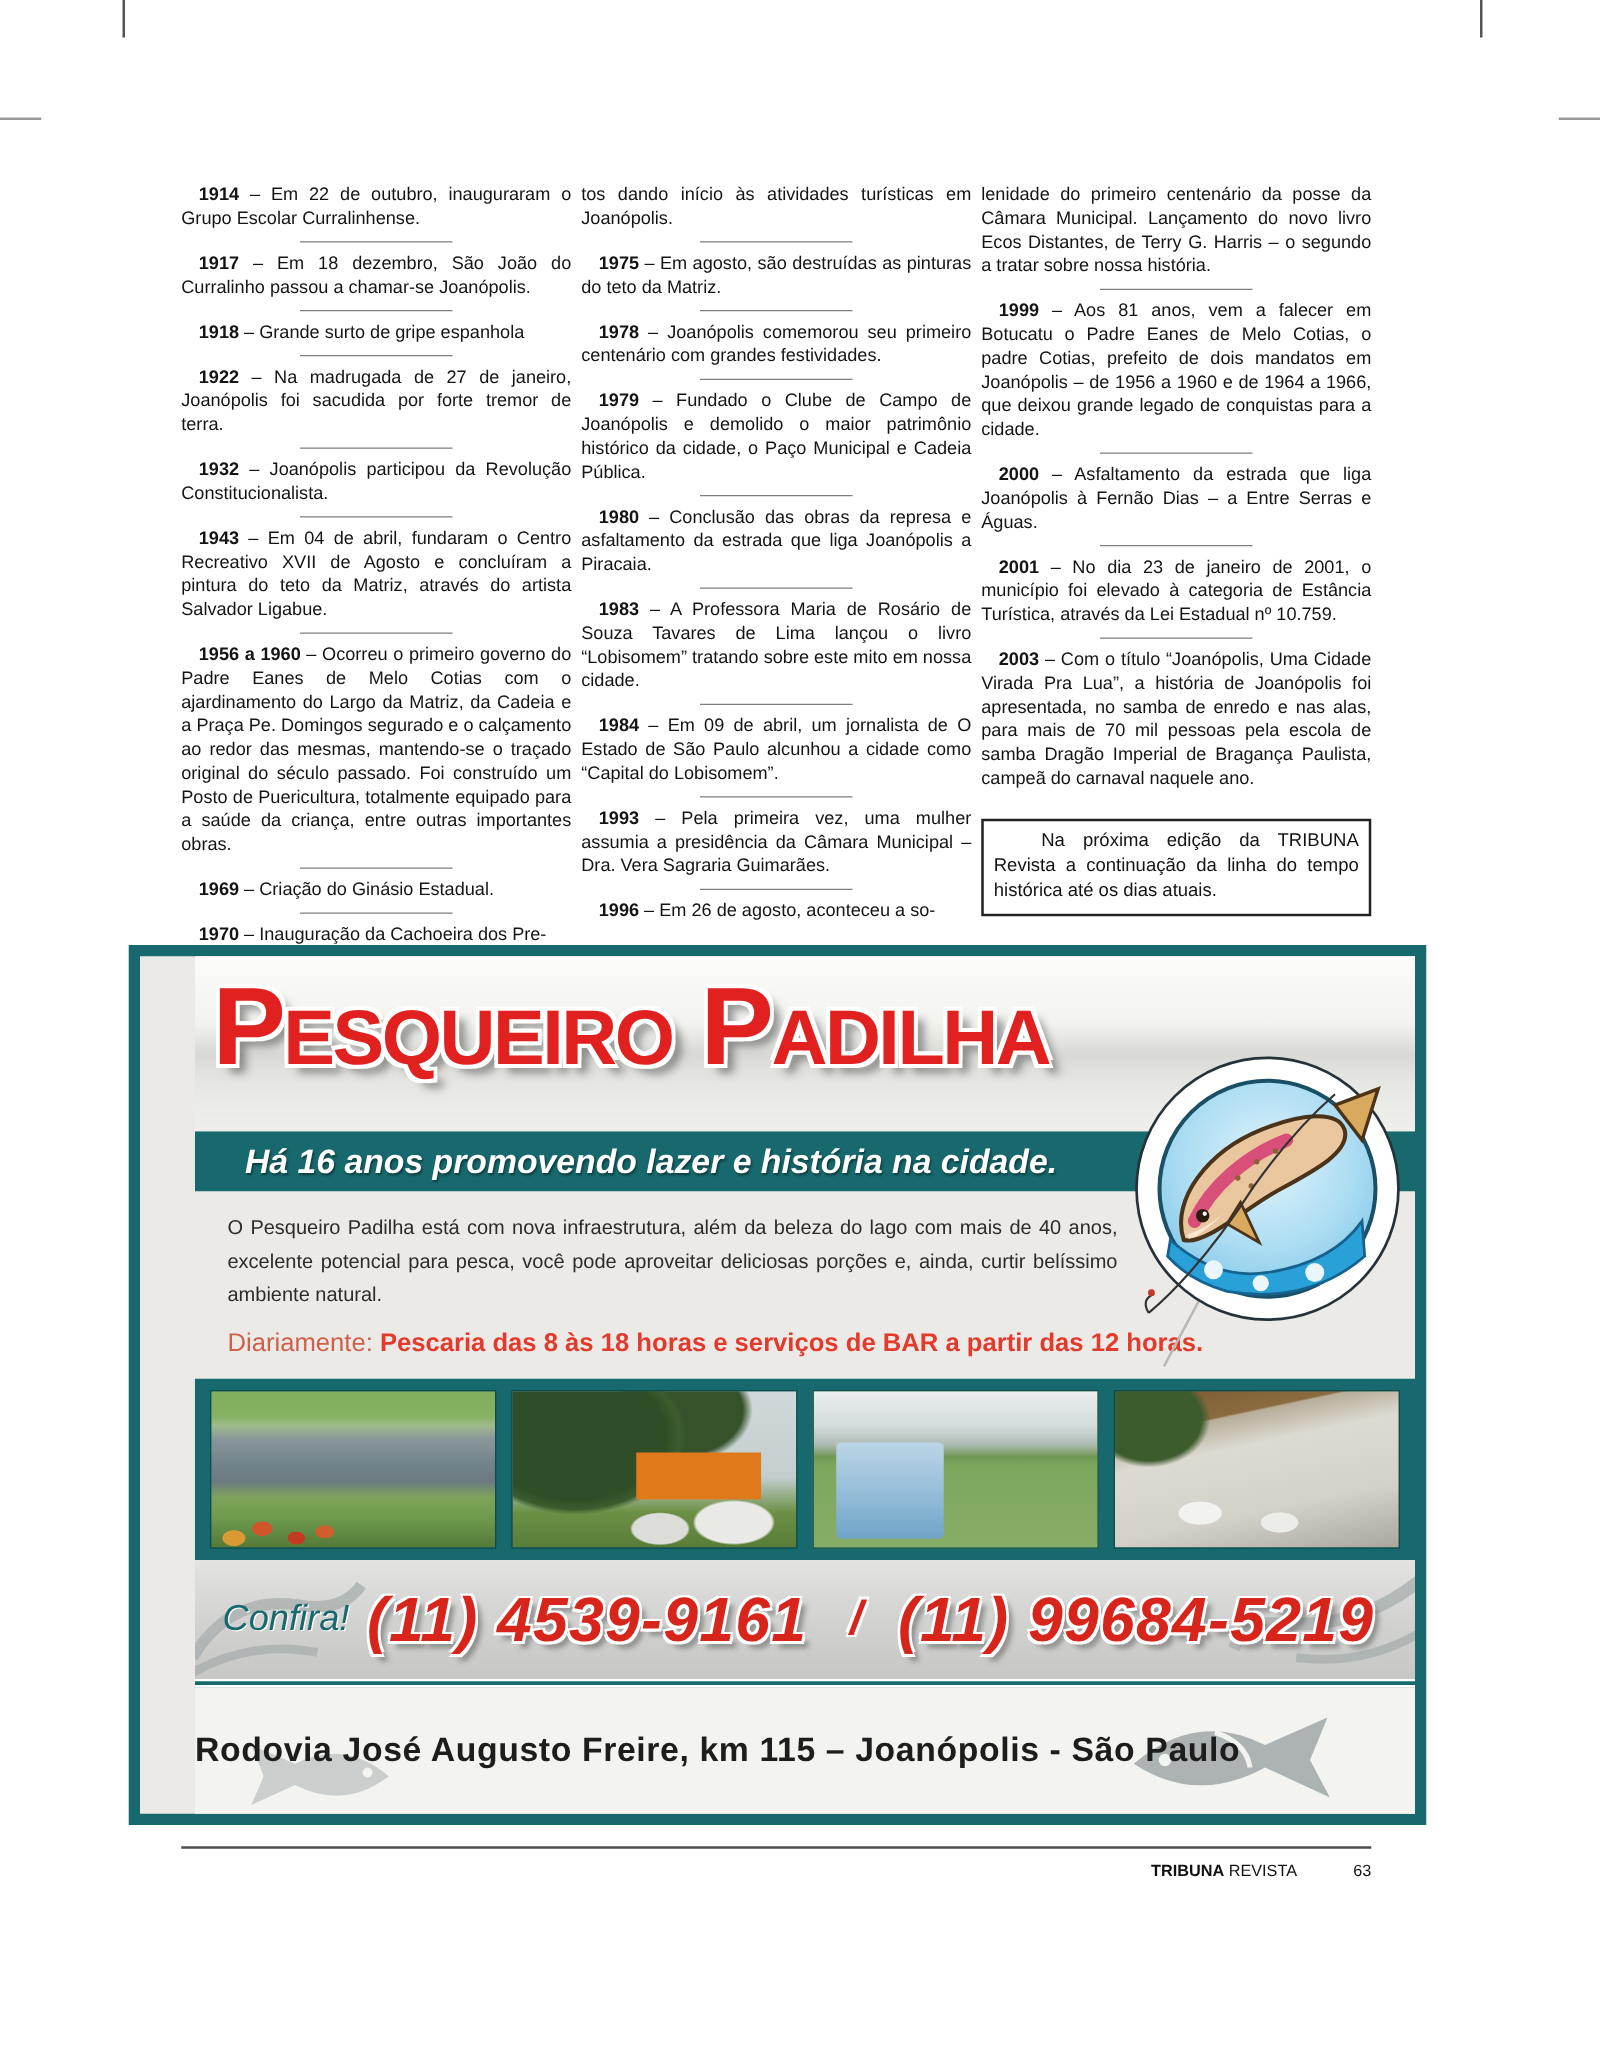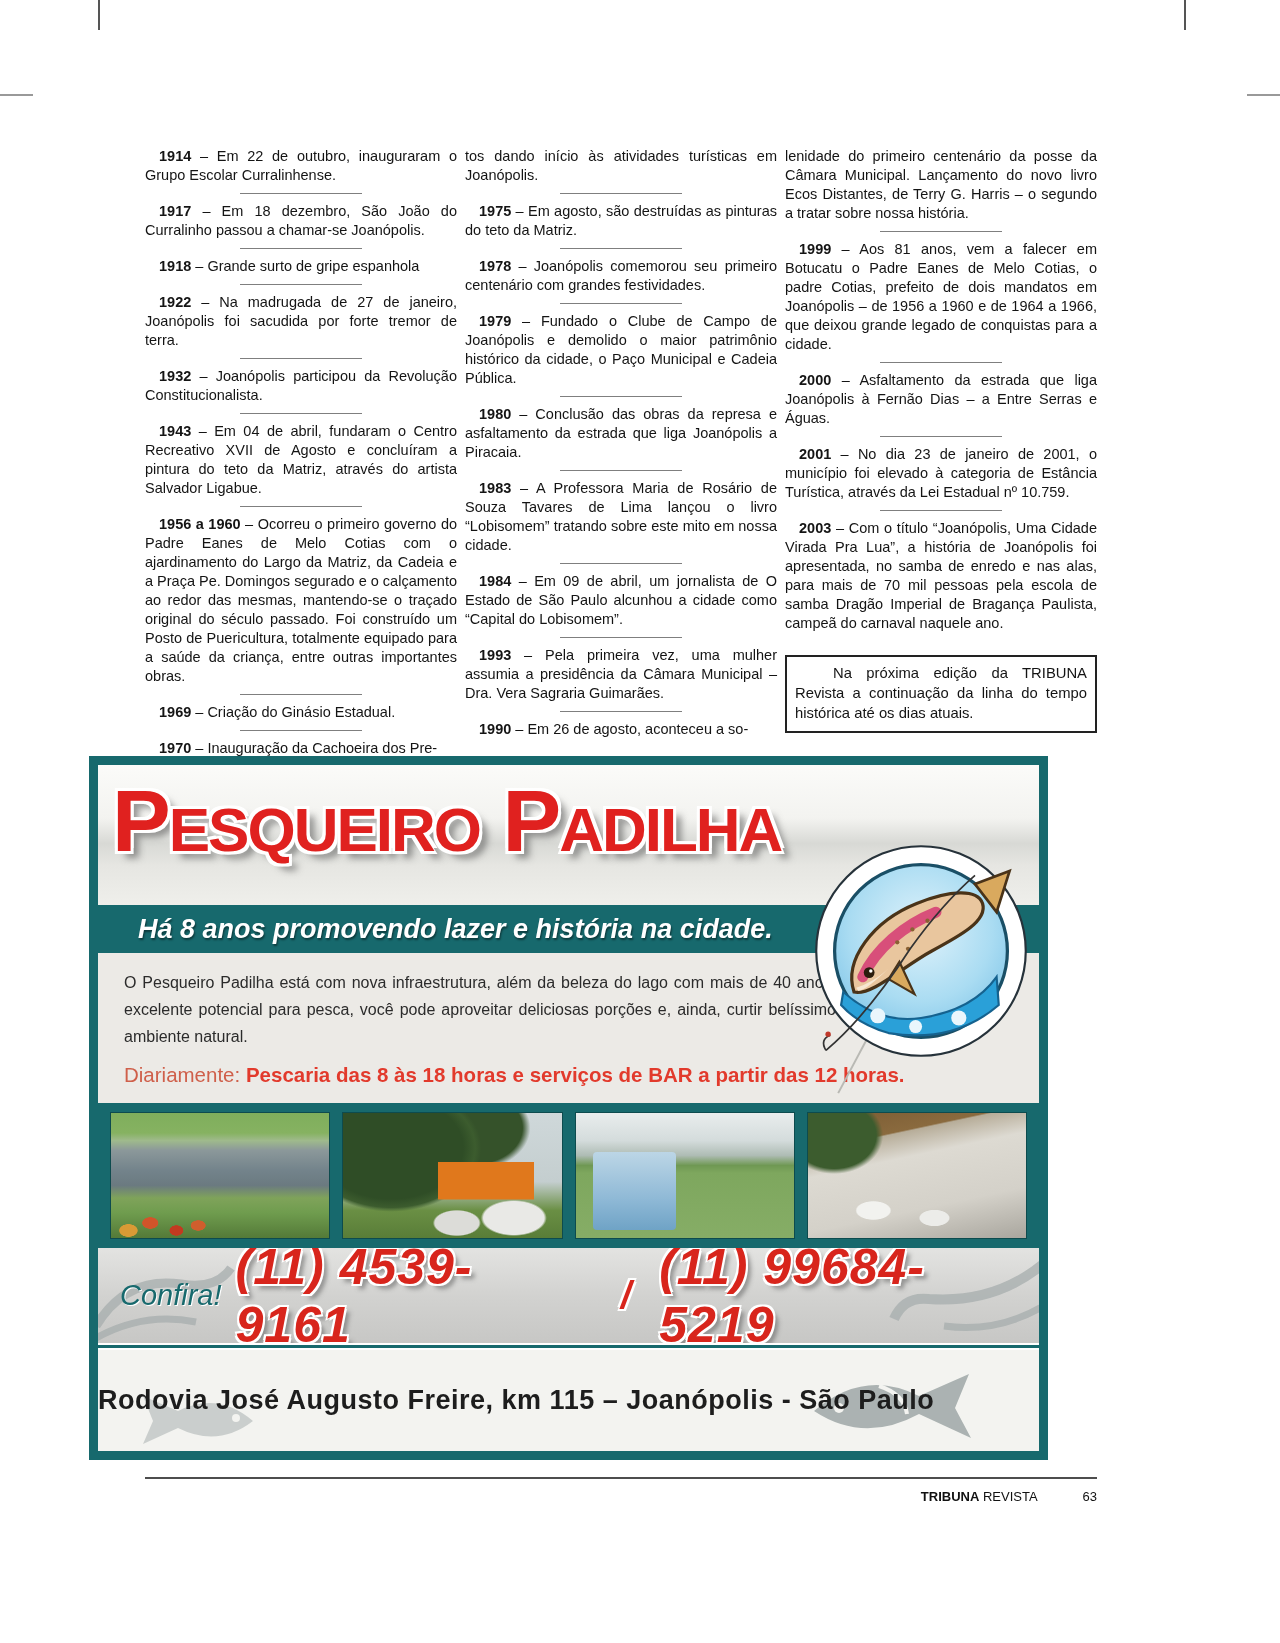--- a/index.html
+++ b/index.html
@@ -27,22 +27,22 @@
   p.entry.cont{text-indent:0;}
   .rule{width:122px;border-top:1px solid #7f7f7f;margin:8px auto;}
   b.year{font-weight:bold;}
   .next-note{
     margin-top:22px;border:2px solid #222;padding:6px 8px 8px 8px;
     text-indent:38px;line-height:20px;font-size:14.8px;
   }
 
   
   #ad{
-    position:absolute;left:89px;top:756px;width:959px;height:704px;
-    border:9px solid var(--teal);background:#eceae6;
+    position:absolute;left:103px;top:756px;width:1038px;height:704px;
+    border:9px solid var(--teal);background:#eceae6;padding-left:44px;
   }
   .ad-header{
     position:relative;height:140px;
     background:linear-gradient(180deg,#fbfbf9 0%,#f3f3f0 38%,#d8d9d5 56%,#e6e6e2 72%,#efefeb 100%);
   }
   .ad-title{
     position:absolute;left:14px;top:10px;margin:0;
     font-size:88px;line-height:1.05;font-weight:bold;font-variant:small-caps;
     letter-spacing:-2px;color:var(--title-red);white-space:nowrap;
     text-shadow:-3px -3px 0 #fff,3px -3px 0 #fff,-3px 3px 0 #fff,3px 3px 0 #fff,
@@ -168,21 +168,21 @@
       <p class="entry"><b class="year">1979</b> – Fundado o Clube de Campo de Joanópolis e demolido o maior patrimônio histórico da cidade, o Paço Municipal e Cadeia Pública.</p>
       <div class="rule"></div>
       <p class="entry"><b class="year">1980</b> – Conclusão das obras da represa e asfaltamento da estrada que liga Joanópolis a Piracaia.</p>
       <div class="rule"></div>
       <p class="entry"><b class="year">1983</b> – A Professora Maria de Rosário de Souza Tavares de Lima lançou o livro “Lobisomem” tratando sobre este mito em nossa cidade.</p>
       <div class="rule"></div>
       <p class="entry"><b class="year">1984</b> – Em 09 de abril, um jornalista de O Estado de São Paulo alcunhou a cidade como “Capital do Lobisomem”.</p>
       <div class="rule"></div>
       <p class="entry"><b class="year">1993</b> – Pela primeira vez, uma mulher assumia a presidência da Câmara Municipal – Dra. Vera Sagraria Guimarães.</p>
       <div class="rule"></div>
-      <p class="entry"><b class="year">1990</b> – Em 26 de agosto, aconteceu a so-</p>
+      <p class="entry"><b class="year">1996</b> – Em 26 de agosto, aconteceu a so-</p>
     </div>
 </div>
 <div class="col col-3">
   <div class="entries">
       <p class="entry cont">lenidade do primeiro centenário da posse da Câmara Municipal. Lançamento do novo livro Ecos Distantes, de Terry G. Harris – o segundo a tratar sobre nossa história.</p>
       <div class="rule"></div>
       <p class="entry"><b class="year">1999</b> – Aos 81 anos, vem a falecer em Botucatu o Padre Eanes de Melo Cotias, o padre Cotias, prefeito de dois mandatos em Joanópolis – de 1956 a 1960 e de 1964 a 1966, que deixou grande legado de conquistas para a cidade.</p>
       <div class="rule"></div>
       <p class="entry"><b class="year">2000</b> – Asfaltamento da estrada que liga Joanópolis à Fernão Dias – a Entre Serras e Águas.</p>
       <div class="rule"></div>
@@ -191,21 +191,21 @@
       <p class="entry"><b class="year">2003</b> – Com o título “Joanópolis, Uma Cidade Virada Pra Lua”, a história de Joanópolis foi apresentada, no samba de enredo e nas alas, para mais de 70 mil pessoas pela escola de samba Dragão Imperial de Bragança Paulista, campeã do carnaval naquele ano.</p>
     </div>
   <div class="next-note">Na próxima edição da TRIBUNA Revista a continuação da linha do tempo histórica até os dias atuais.</div>
 </div>
 
 <div id="ad">
   <div class="ad-header">
     <h1 class="ad-title">Pesqueiro Padilha</h1>
   </div>
   <div class="ad-band">
-    <span class="ad-tagline">Há 8 anos promovendo lazer e história na cidade.</span>
+    <span class="ad-tagline">Há 16 anos promovendo lazer e história na cidade.</span>
   </div>
   <div class="ad-bodyzone">
     <div class="rod-line"></div>
     <p class="ad-body">O Pesqueiro Padilha está com nova infraestrutura, além da beleza do lago com mais de 40 anos, excelente potencial para pesca, você pode aproveitar deliciosas porções e, ainda, curtir belíssimo ambiente natural.</p>
     <p class="ad-schedule">
       <span class="lbl">Diariamente:</span>
       <span class="txt">Pescaria das 8 às 18 horas e serviços de BAR a partir das 12 horas.</span>
     </p>
   </div>
   <div class="ad-photos">

